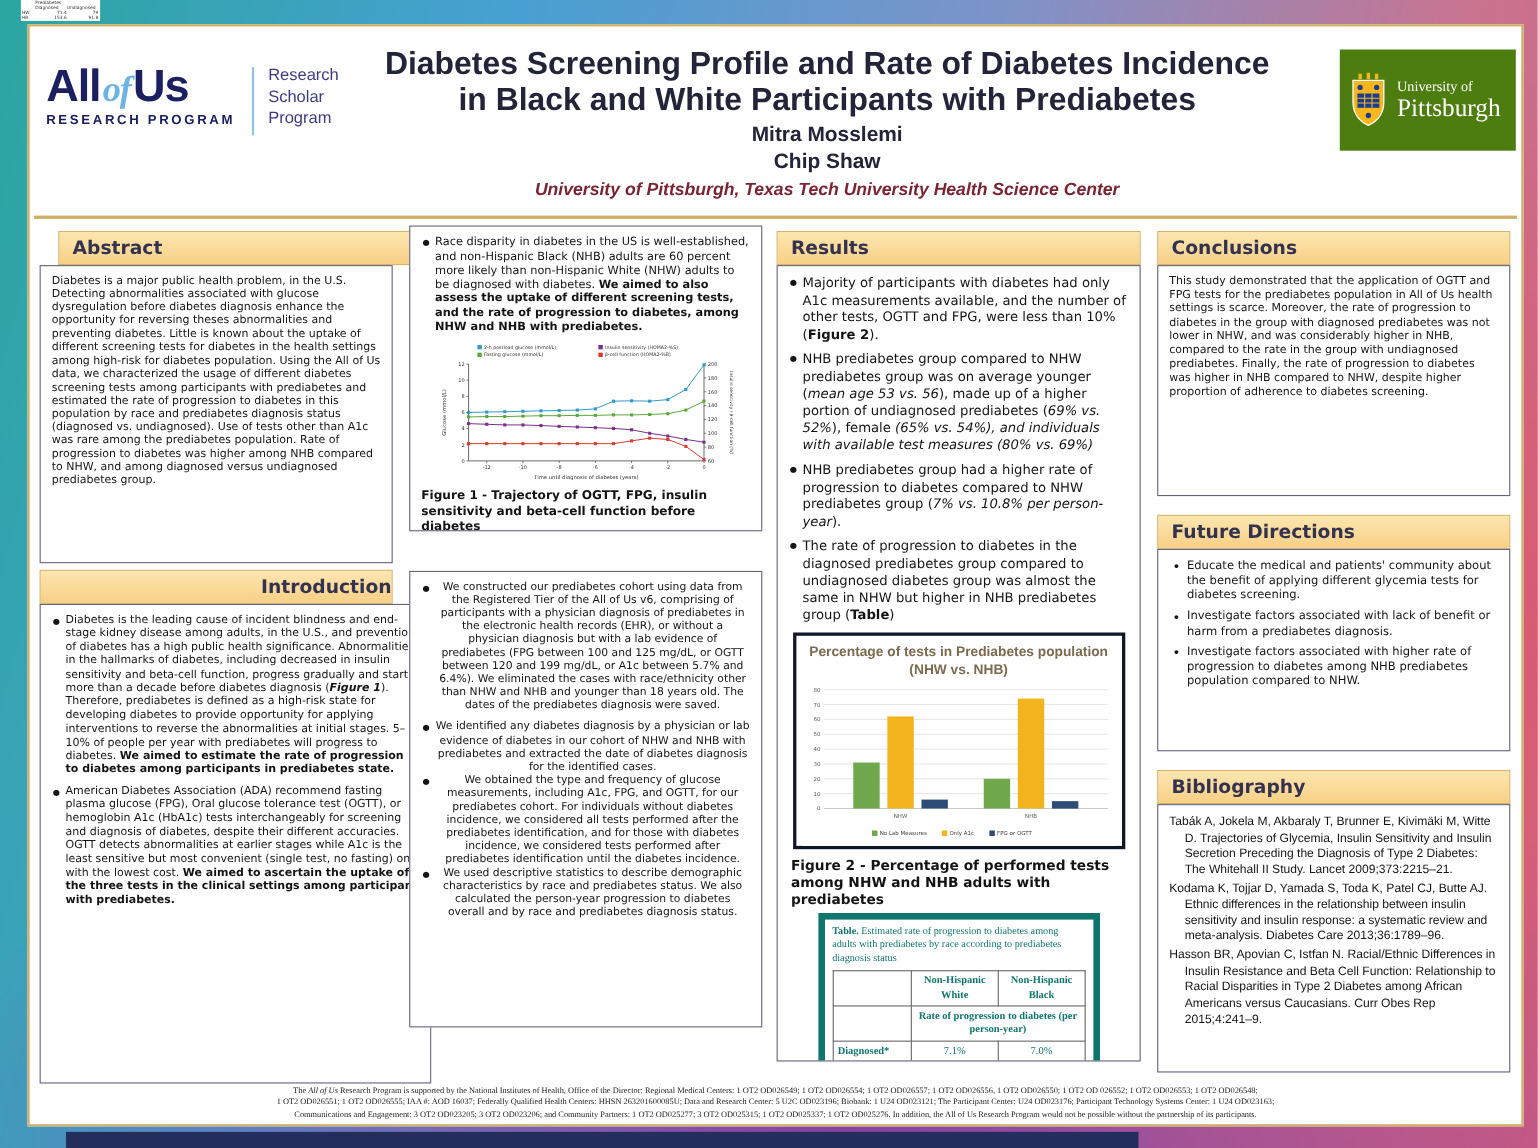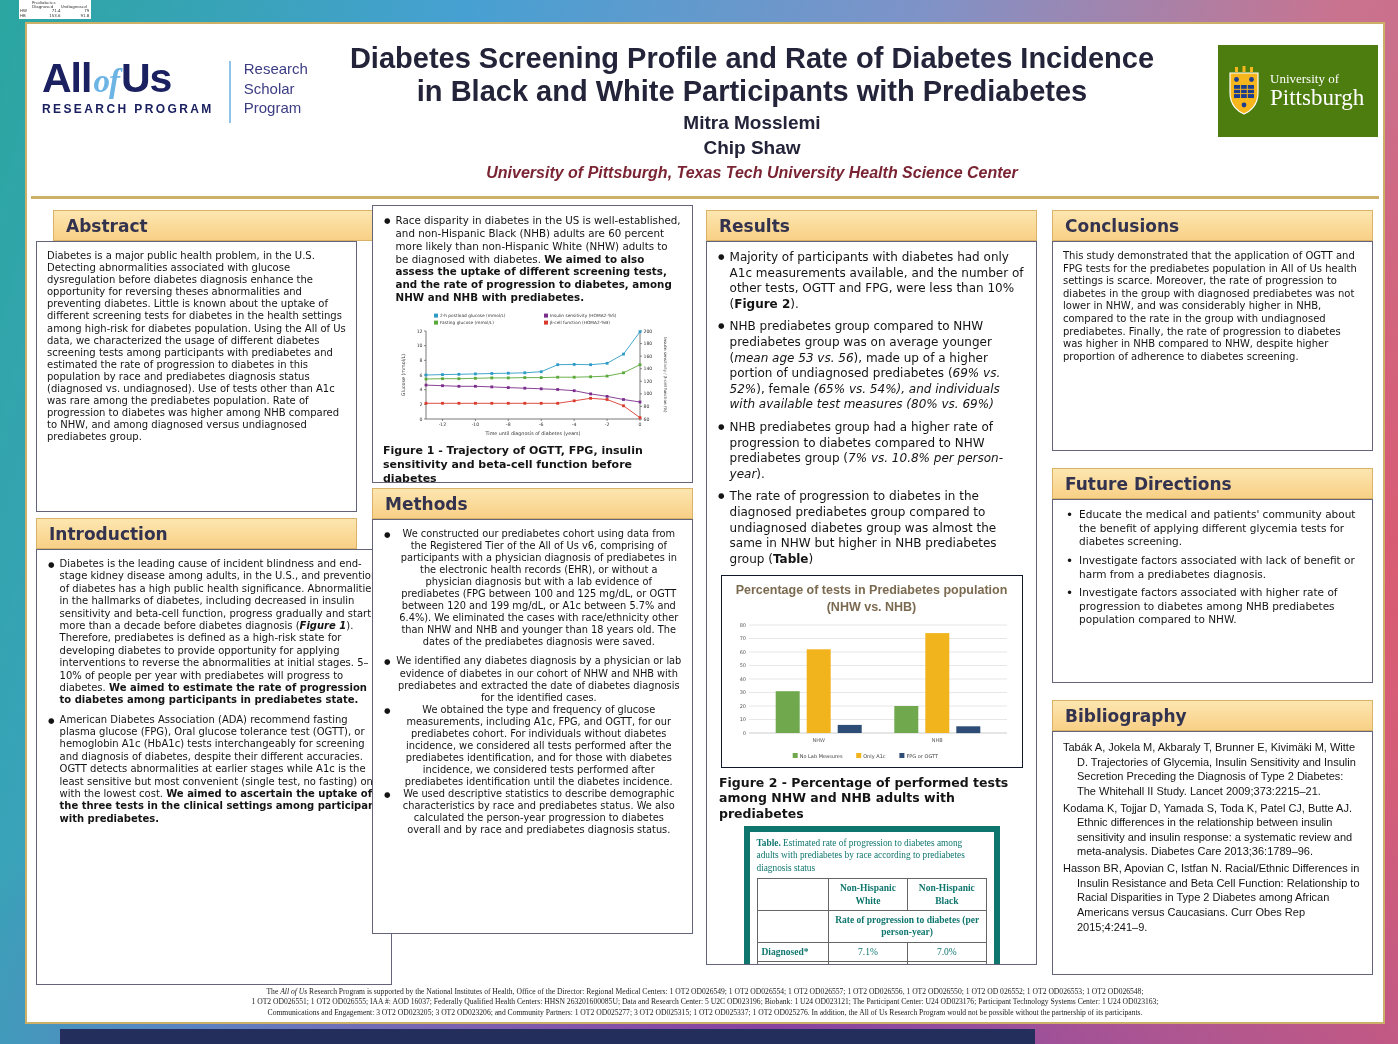--- a/index.html
+++ b/index.html
@@ -48,21 +48,21 @@
   .blt2::before{content:"•";font-size:12px;margin:0 6px 0 3px;flex:0 0 auto;}
   .b{font-weight:bold;}
   .i{font-style:italic;}
   .bi{font-weight:bold;font-style:italic;}
   .u{text-decoration:underline;padding-left:44px;}
   p{margin:0;}
   svg{display:block;}
 
   .fig1wrap{margin:4px auto 2px;width:270px;}
   .figcap{font-weight:bold;font-size:11px;line-height:1.25;margin-top:3px;}
-  .fig2box{width:302px;margin:8px auto 0;border:1px solid #0f172a;padding:6px 0 0;text-align:center;box-sizing:border-box;}
+  .fig2box{width:302px;margin:8px auto 0;border:3px solid #0f172a;padding:6px 0 0;text-align:center;box-sizing:border-box;}
   .fig2title{font-size:12.5px;font-weight:bold;color:#7b6a50;line-height:1.3;font-family:"Liberation Sans",sans-serif;}
   .fig2box svg{margin:2px auto 0;}
   .figcap2{font-weight:bold;font-size:12.5px;line-height:1.25;margin:7px 2px 4px;}
   .tblbox{border:6px solid #0f766e;width:256px;margin:2px auto 0;padding:5px 7px;box-sizing:border-box;
     font-family:"Liberation Serif",serif;color:#0f766e;}
   .tbl-title{font-size:9.3px;line-height:1.35;margin-bottom:4px;}
   table.grid{border-collapse:collapse;width:100%;font-size:9.5px;}
   table.grid td{border:1px solid #666;padding:3px 4px;}
   table.grid td.ctr{text-align:center;}
   td.lab{width:27%;}
@@ -141,21 +141,21 @@
 
     <div class="rule"></div>
 
     <div class="sec-h" style="left:26px;top:186px;width:321px;">
       <span>Abstract</span>
     </div>
     <div class="sec-b" style="left:9px;top:217px;width:321px;height:271px;font-size:10px;line-height:1.21;">
       <p>Diabetes is a major public health problem, in the U.S. Detecting abnormalities associated with glucose dysregulation before diabetes diagnosis enhance the opportunity for reversing theses abnormalities and preventing diabetes. Little is known about the uptake of different screening tests for diabetes in the health settings among high-risk for diabetes population. Using the All of Us data, we characterized the usage of different diabetes screening tests among participants with prediabetes and estimated the rate of progression to diabetes in this population by race and prediabetes diagnosis status (diagnosed vs. undiagnosed). Use of tests other than A1c was rare among the prediabetes population. Rate of progression to diabetes was higher among NHB compared to NHW, and among diagnosed versus undiagnosed prediabetes group.</p>
     </div>
 
-    <div class="sec-h" style="left:9px;top:494px;width:321px;">
+    <div class="sec-h" style="left:9px;top:494px;width:321px;text-align:right;">
       <span>Introduction</span>
     </div>
     <div class="sec-b" style="left:9px;top:525px;width:356px;height:436px;font-size:10px;line-height:1.24;">
       <div class="blt">
           <div class="blt-t"><span>Diabetes is the leading cause of incident blindness and end-stage kidney disease among adults, in the U.S., and prevention of diabetes has a high public health significance. Abnormalities in the hallmarks of diabetes, including decreased in insulin sensitivity and beta-cell function, progress gradually and start more than a decade before diabetes diagnosis (</span><span class="bi">Figure 1</span><span>). Therefore, prediabetes is defined as a high-risk state for developing diabetes to provide opportunity for applying interventions to reverse the abnormalities at initial stages. 5–10% of people per year with prediabetes will progress to diabetes. </span><span class="b">We aimed to estimate the rate of progression to diabetes among participants in prediabetes state.</span></div>
         </div>
       <div class="blt">
           <div class="blt-t"><span>American Diabetes Association (ADA) recommend fasting plasma glucose (FPG), Oral glucose tolerance test (OGTT), or hemoglobin A1c (HbA1c) tests interchangeably for screening and diagnosis of diabetes, despite their different accuracies. OGTT detects abnormalities at earlier stages while A1c is the least sensitive but most convenient (single test, no fasting) one with the lowest cost. </span><span class="b">We aimed to ascertain the uptake of the three tests in the clinical settings among participant with prediabetes.</span></div>
         </div>
     </div>
@@ -283,23 +283,20 @@
             <text x="152" y="6" font-size="4.3" fill="#333">Insulin sensitivity (HOMA2-%S)</text>
             <rect x="36" y="9.6" width="4" height="4" fill="#5aa839"></rect>
             <text x="42" y="13" font-size="4.3" fill="#333">Fasting glucose (mmol/L)</text>
             <rect x="146" y="9.6" width="4" height="4" fill="#d93a2b"></rect>
             <text x="152" y="13" font-size="4.3" fill="#333">β-cell function (HOMA2-%B)</text>
           </svg>
       </div>
       <div class="figcap">Figure 1 - Trajectory of OGTT, FPG, insulin sensitivity and beta-cell function before diabetes</div>
     </div>
 
-    <div class="sec-h" style="left:345px;top:464px;width:321px;">
-      <span>Methods</span>
-    </div>
     <div class="sec-b" style="left:345px;top:495px;width:321px;height:415px;font-size:9.8px;line-height:1.23;text-align:center;">
       <div class="blt">
           <div class="blt-t">We constructed our prediabetes cohort using data from the Registered Tier of the All of Us v6, comprising of participants with a physician diagnosis of prediabetes in the electronic health records (EHR), or without a physician diagnosis but with a lab evidence of prediabetes (FPG between 100 and 125 mg/dL, or OGTT between 120 and 199 mg/dL, or A1c between 5.7% and 6.4%). We eliminated the cases with race/ethnicity other than NHW and NHB and younger than 18 years old. The dates of the prediabetes diagnosis were saved.</div>
         </div>
       <div class="blt" style="margin-bottom:0;">
           <div class="blt-t">We identified any diabetes diagnosis by a physician or lab evidence of diabetes in our cohort of NHW and NHB with prediabetes and extracted the date of diabetes diagnosis for the identified cases.</div>
         </div>
       <div class="blt" style="margin-bottom:0;">
           <div class="blt-t">We obtained the type and frequency of glucose measurements, including A1c, FPG, and OGTT, for our prediabetes cohort. For individuals without diabetes incidence, we considered all tests performed after the prediabetes identification, and for those with diabetes incidence, we considered tests performed after prediabetes identification until the diabetes incidence.</div>
         </div>

